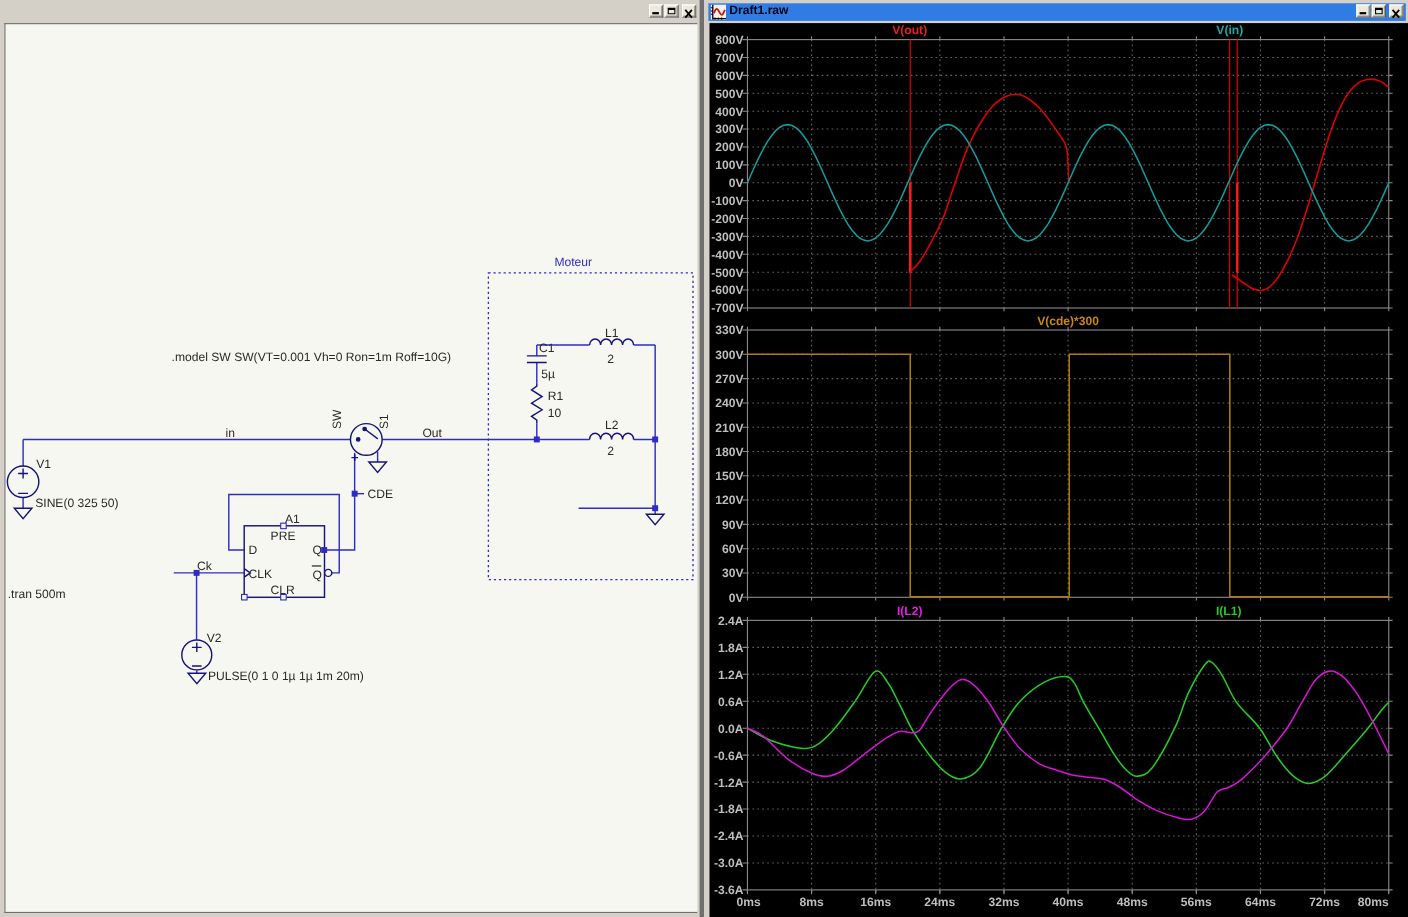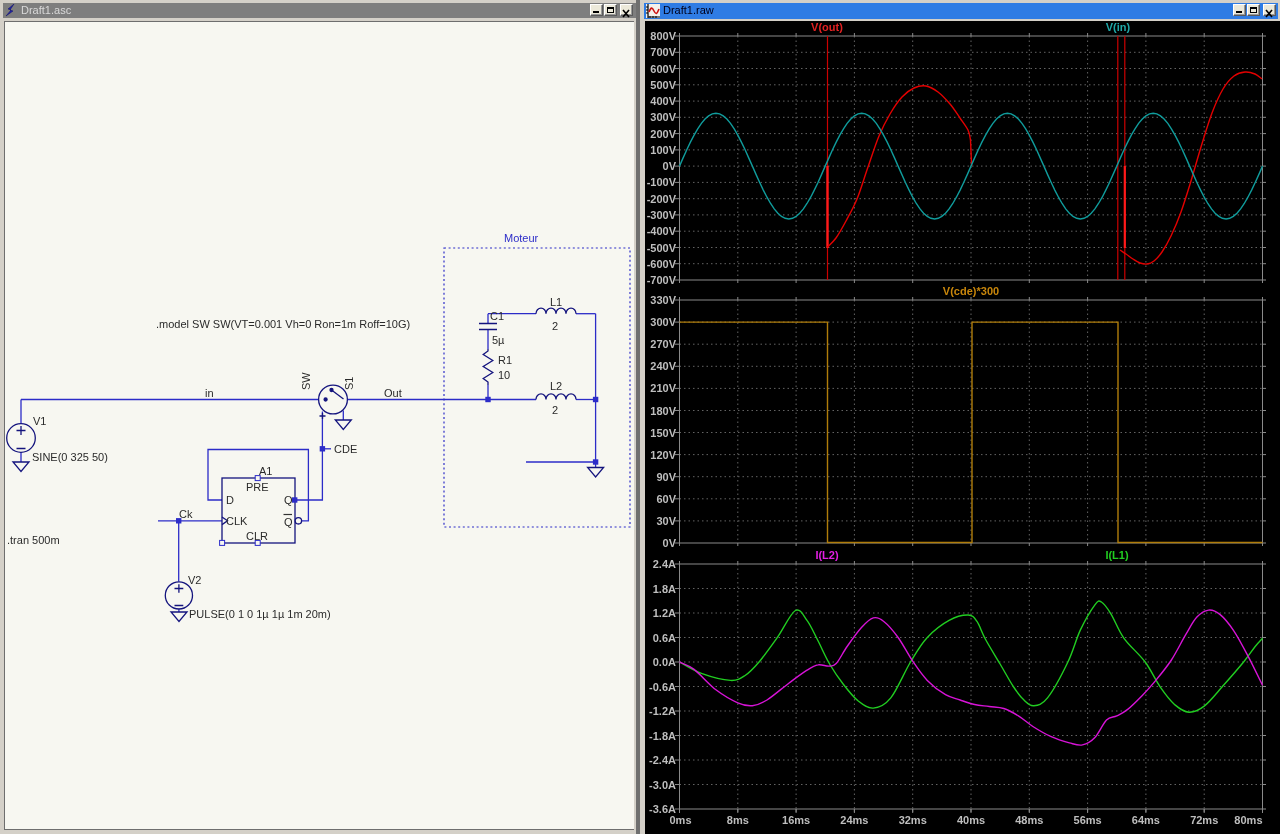--- a/index.html
+++ b/index.html
@@ -4,27 +4,20 @@
  *{margin:0;padding:0;box-sizing:border-box}
  body{width:1280px;height:834px;overflow:hidden;background:#6b6b6b;position:relative;
       font-family:"Liberation Sans",sans-serif}
  .btn{position:absolute;width:13px;height:12px;background:#ece9da;
       border:1px solid;border-color:#fff #5a5a5a #5a5a5a #fff;
       box-shadow:inset -1px -1px 0 #9a9a9a}
 </style></head>
 <body>
 
 <div style="position:absolute;left:0;top:0;width:638px;height:834px;background:#d4d0c8">
-  <div style="position:absolute;left:3px;top:3px;width:633px;height:15px;background:#7e7e7e">
-
-    <svg width="13" height="13" style="position:absolute;left:2px;top:1px">
-      <path d="M9,0 L3,5 L6,6 L1,12 L8,7 L5,6 Z" fill="#2222aa" stroke="#111166" stroke-width="0.5"></path>
-    </svg>
-    <span style="position:absolute;left:18px;top:1px;font-size:11px;color:#d9d9d9">Draft1.asc</span>
-  </div>
   <div class="btn" style="left:590px;top:4px">
       <div style="position:absolute;left:2px;bottom:2px;width:6px;height:2px;background:#000"></div>
     </div>
   <div class="btn" style="left:604px;top:4px">
       <div style="position:absolute;left:2px;top:2px;width:7px;height:6px;border:1px solid #000;border-top-width:2px"></div>
     </div>
   <div class="btn" style="left:620px;top:4px">
     <svg width="11" height="10">
         <path d="M2,1 L8,8 M8,1 L2,8" stroke="#000" stroke-width="1.6"></path>
       </svg>
@@ -127,21 +120,21 @@
 
 <div style="position:absolute;left:640px;top:0;width:640px;height:834px;background:#d4d0c8">
   <div style="position:absolute;left:4px;top:3px;width:634px;height:16px;background:#2f7ce4">
 
     <svg width="14" height="14" style="position:absolute;left:2px;top:1px">
       <rect x="0" y="0" width="14" height="14" fill="#f4f0ec"></rect>
       <path d="M2,0 V14 M2,13 H14" stroke="#000" stroke-width="1.2" fill="none"></path>
       <path d="M0,3 H2 M0,6 H2 M0,9 H2 M4,12 V14 M7,12 V14 M10,12 V14" stroke="#000" stroke-width="1" fill="none"></path>
       <path d="M3,8 C5,3 6,3 8,7 C10,11 11,10 13,5" stroke="#cc1111" stroke-width="1.6" fill="none"></path>
     </svg>
-    <span style="position:absolute;left:19px;top:1px;font-size:11px;font-weight:normal;color:#00001a">Draft1.raw</span>
+    <span style="position:absolute;left:19px;top:1px;font-size:11px;font-weight:bold;color:#00001a">Draft1.raw</span>
   </div>
   <div class="btn" style="left:593px;top:4px">
       <div style="position:absolute;left:2px;bottom:2px;width:6px;height:2px;background:#000"></div>
     </div>
   <div class="btn" style="left:607px;top:4px">
       <div style="position:absolute;left:2px;top:2px;width:7px;height:6px;border:1px solid #000;border-top-width:2px"></div>
     </div>
   <div class="btn" style="left:623px;top:4px">
     <svg width="11" height="10">
         <path d="M2,1 L8,8 M8,1 L2,8" stroke="#000" stroke-width="1.6"></path>

